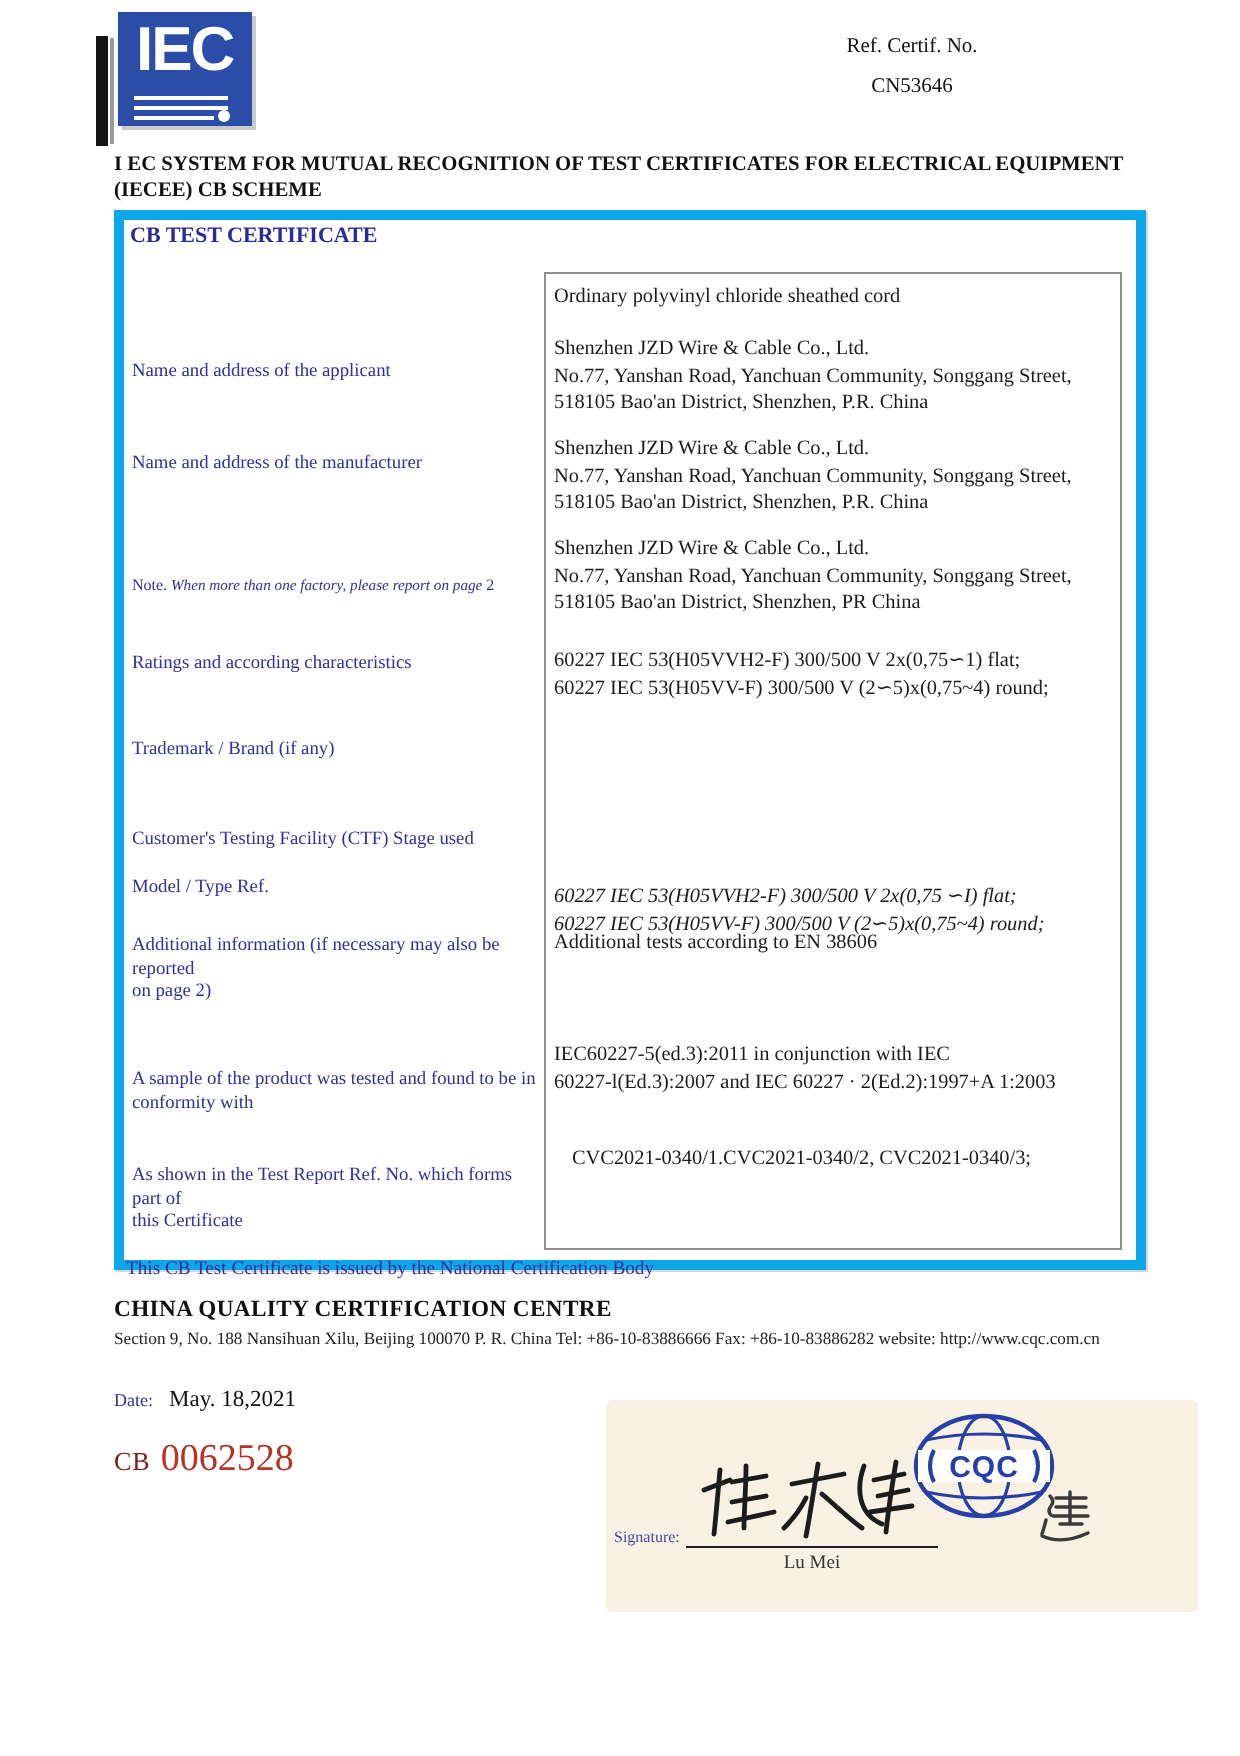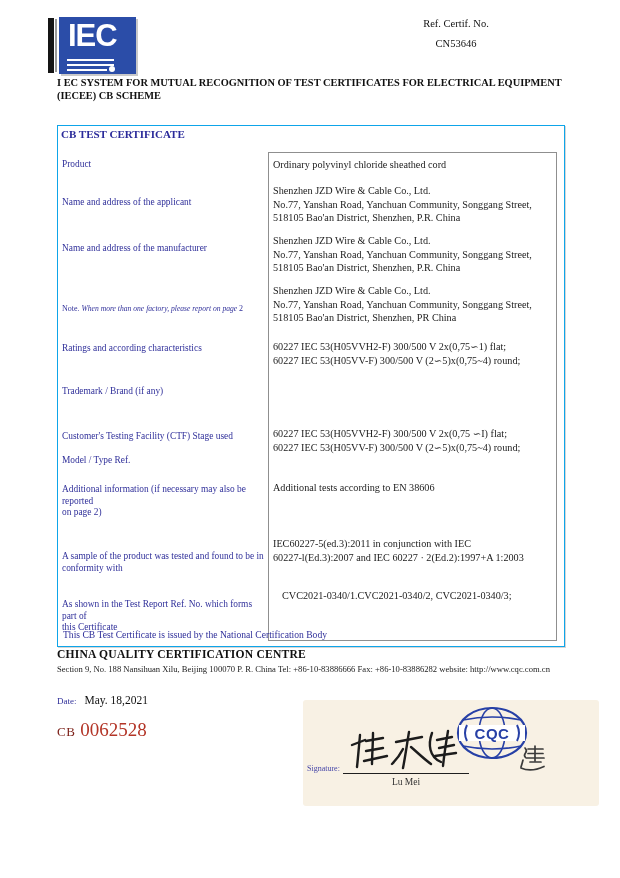--- a/index.html
+++ b/index.html
@@ -7,34 +7,34 @@
     position:relative; width:620px; height:878px; background:#ffffff;
     font-family:"Liberation Serif","DejaVu Serif",serif; color:#1b1b1b;
     overflow:hidden; margin:0 auto;
   }
   .abs{position:absolute;}
   .ml{white-space:pre-line;}
 
   
   .iec-bar{left:48px;top:18px;width:6px;height:55px;background:#151515;}
   .iec-bar2{left:55px;top:19px;width:2px;height:53px;background:#9a9a9a;}
-  .iec-box{left:59px;top:17px;width:77px;height:57px;background:#2b4da8;box-shadow:2px 2px 0 #c9c9c9;}
+  .iec-box{left:59px;top:6px;width:67px;height:57px;background:#2b4da8;box-shadow:2px 2px 0 #c9c9c9;}
   .iec-text{left:9px;top:1px;color:#ffffff;font-size:31px;font-weight:bold;font-family:"Liberation Sans","DejaVu Sans",sans-serif;letter-spacing:-1px;}
   .iec-line1{left:8px;top:42px;width:47px;height:2px;background:#ffffff;}
   .iec-line2{left:8px;top:47px;width:47px;height:2px;background:#ffffff;}
   .iec-line3{left:8px;top:52px;width:40px;height:2px;background:#ffffff;}
   .iec-dot{left:50px;top:49px;width:6px;height:6px;border-radius:50%;background:#ffffff;}
 
   .ref-block{left:396px;top:18px;width:120px;text-align:center;font-size:10.5px;color:#111;}
   .ref-value{margin-top:9px;}
 
   .scheme-heading{left:57px;top:77px;width:525px;font-weight:bold;font-size:10.4px;line-height:12.5px;color:#101010;}
 
   
-  .outer-box{left:57px;top:105px;width:506px;height:520px;border:1px solid #0ea5e9;box-shadow:1px 1px 0 #d6d6d6;margin-top:20px;}
+  .outer-box{left:57px;top:105px;width:506px;height:520px;border:5px solid #0ea5e9;box-shadow:1px 1px 0 #d6d6d6;}
   .cert-title{left:3px;top:2px;font-size:11px;font-weight:bold;color:#2a2a9a;}
   .value-box{left:210px;top:26px;width:287px;height:487px;border:1px solid #8f8f8f;background:#ffffff;}
 
   .lbl{left:4px;width:203px;font-size:9.4px;line-height:11.5px;color:#30309a;}
   .lbl-product{top:33px;}
   .lbl-applicant{top:71px;}
   .lbl-manufacturer{top:117px;}
   .lbl-factory{top:162px;}
   .lbl-note{top:177px;font-size:8px;}
   .lbl-note .it{font-style:italic;font-size:7.6px;}
@@ -45,21 +45,21 @@
   .lbl-addinfo{top:358px;}
   .lbl-sample{top:425px;}
   .lbl-asshown{top:473px;}
 
   .val{left:4px;width:278px;font-size:10.2px;line-height:13.6px;color:#1b1b1b;}
   .val-product{top:5px;}
   .val-applicant{top:31px;}
   .val-manufacturer{top:81px;}
   .val-factory{top:131px;}
   .val-ratings{top:187px;}
-  .val-model{top:274px;}
+  .val-model{top:305px;font-style:italic;}
   .val-additional{top:328px;}
   .val-conformity{top:384px;}
   .val-cvc{top:436px;left:13px;}
 
   .issued-line{left:63px;top:629px;font-size:9.6px;color:#2f2f9a;}
   .ncb-name{left:57px;top:648px;font-size:11.6px;font-weight:bold;color:#101010;letter-spacing:0.2px;}
   .ncb-address{left:57px;top:664px;font-size:8.6px;color:#222;}
 
   .date-line{left:57px;top:690px;}
   .date-label{font-size:9px;color:#30309a;}
@@ -98,21 +98,20 @@
     <div>Ref. Certif. No.</div>
     <div class="ref-value">CN53646</div>
   </div>
 
   <div class="abs scheme-heading ml">I EC SYSTEM FOR MUTUAL RECOGNITION OF TEST CERTIFICATES FOR ELECTRICAL EQUIPMENT
 (IECEE) CB SCHEME</div>
 
   <div class="abs outer-box">
     <div class="abs cert-title">CB TEST CERTIFICATE</div>
 
-    <div class="abs lbl lbl-product">Product</div>
     <div class="abs lbl lbl-applicant">Name and address of the applicant</div>
     <div class="abs lbl lbl-manufacturer">Name and address of the manufacturer</div>
     <div class="abs lbl lbl-note"><span>Note.</span><span class="it"> When more than one factory, please report on page </span><span>2</span></div>
     <div class="abs lbl lbl-ratings">Ratings and according characteristics</div>
     <div class="abs lbl lbl-trademark">Trademark / Brand (if any)</div>
     <div class="abs lbl lbl-ctf">Customer's Testing Facility (CTF) Stage used</div>
     <div class="abs lbl lbl-model">Model / Type Ref.</div>
     <div class="abs lbl lbl-addinfo ml">Additional information (if necessary may also be reported
 on page 2)</div>
     <div class="abs lbl lbl-sample ml">A sample of the product was tested and found to be in

